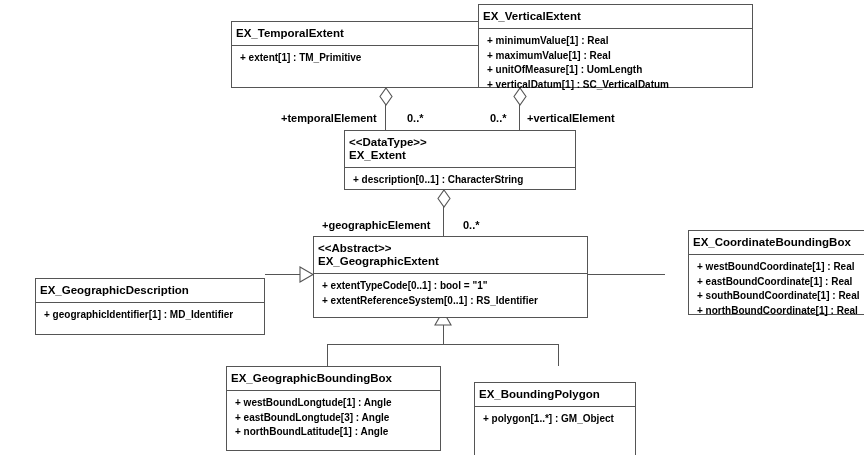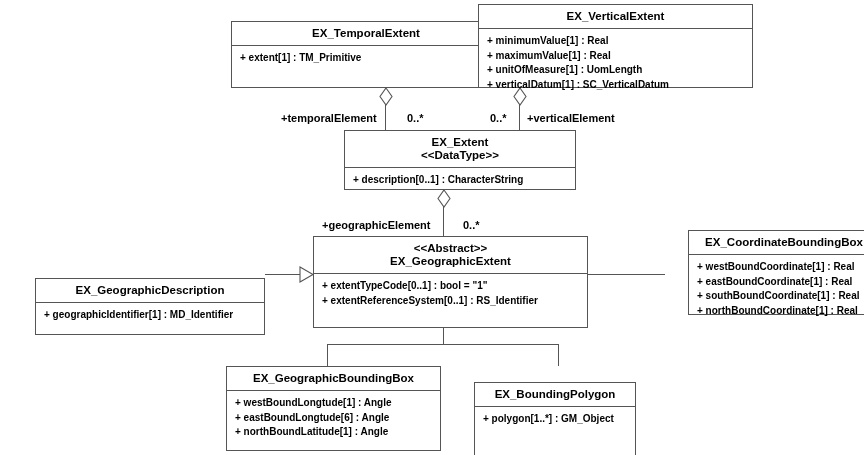--- a/index.html
+++ b/index.html
@@ -19,21 +19,21 @@
   }
   .uml-class {
     position: absolute;
     background: #ffffff;
     border: 1px solid #555555;
     box-sizing: border-box;
     z-index: 3;
   }
   .uml-header {
     border-bottom: 1px solid #555555;
-    text-align: center;
+    text-align: left;
     font-weight: bold;
     font-size: 11.5px;
     color: #000000;
     padding: 5px 4px 5px 4px;
     line-height: 13px;
     letter-spacing: 0px;
   }
   .stereo {
     display: block;
     font-weight: bold;
@@ -155,29 +155,29 @@
     <div class="uml-attrs">
       <div class="attr">+ minimumValue[1] : Real</div>
       <div class="attr">+ maximumValue[1] : Real</div>
       <div class="attr">+ unitOfMeasure[1] : UomLength</div>
       <div class="attr">+ verticalDatum[1] : SC_VerticalDatum</div>
     </div>
   </div>
 
   <div class="uml-class" style="left:344px; top:130px; width:232px; height:60px;">
     <div class="uml-header">
+      <span class="stereo">&lt;&lt;DataType&gt;&gt;</span>
       <span class="stereo">EX_Extent</span>
-      <span class="stereo">&lt;&lt;DataType&gt;&gt;</span>
     </div>
     <div class="uml-attrs">
       <div class="attr">+ description[0..1] : CharacterString</div>
     </div>
   </div>
 
-  <div class="uml-class" style="left:313px; top:236px; width:275px; height:92px;">
+  <div class="uml-class" style="left:313px; top:236px; width:275px; height:82px;">
     <div class="uml-header">
       <span class="stereo">&lt;&lt;Abstract&gt;&gt;</span>
       <span class="stereo">EX_GeographicExtent</span>
     </div>
     <div class="uml-attrs">
       <div class="attr">+ extentTypeCode[0..1] : bool = "1"</div>
       <div class="attr">+ extentReferenceSystem[0..1] : RS_Identifier</div>
     </div>
   </div>
 
@@ -201,21 +201,21 @@
       <div class="attr">+ northBoundCoordinate[1] : Real</div>
     </div>
   </div>
 
   <div class="uml-class" style="left:226px; top:366px; width:215px; height:85px;">
     <div class="uml-header">
       <span class="stereo">EX_GeographicBoundingBox</span>
     </div>
     <div class="uml-attrs">
       <div class="attr">+ westBoundLongtude[1] : Angle</div>
-      <div class="attr">+ eastBoundLongtude[6] : Angle</div>
+      <div class="attr">+ eastBoundLongtude[3] : Angle</div>
       <div class="attr">+ northBoundLatitude[1] : Angle</div>
     </div>
   </div>
 
   <div class="uml-class" style="left:474px; top:382px; width:162px; height:85px;">
     <div class="uml-header">
       <span class="stereo">EX_BoundingPolygon</span>
     </div>
     <div class="uml-attrs">
       <div class="attr">+ polygon[1..*] : GM_Object</div>

